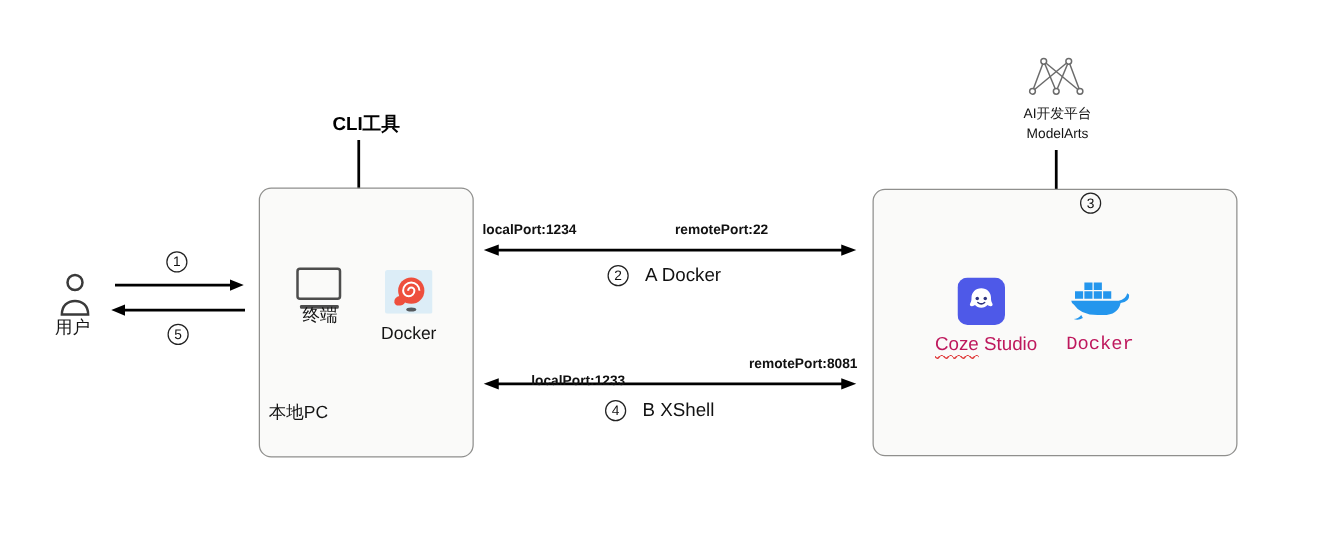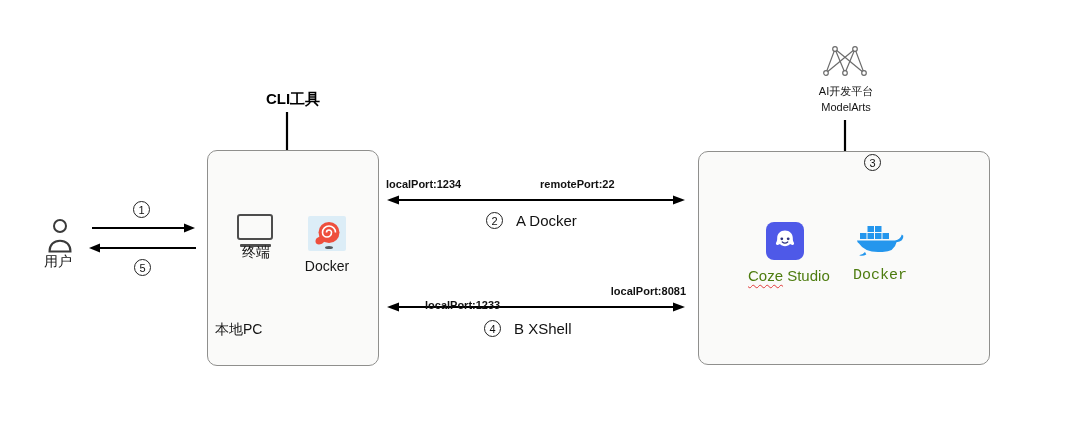--- a/index.html
+++ b/index.html
@@ -10,21 +10,21 @@
   .abs{position:absolute;}
   .box{
     border:1.3px solid var(--color-box_border,#8f8f8d);
     background:var(--color-box_fill,#fafaf9);
     border-radius:10px;
   }
   .lbl{white-space:nowrap;}
   .cn14{font-size:14px;color:#141414;}
   .port{font-size:11px;color:#111;font-weight:bold;}
   .bold15{font-size:15px;font-weight:bold;color:#000;}
-  .applbl{font-size:15px;color:#4d7c0f;}
+  .applbl{font-size:15px;color:#be185d;}
   .center{text-align:center;}
   .circnum{
     display:inline-flex;align-items:center;justify-content:center;
     width:17px;height:17px;border:1.2px solid #222;border-radius:50%;
     font-size:11px;color:#111;background:transparent;box-sizing:border-box;
   }
   .tunnel-name{display:flex;align-items:center;gap:13px;font-size:15px;color:#111;}
   #arrow-layer{position:absolute;left:0;top:0;pointer-events:none;}
   .aline{stroke:#000;stroke-width:2.2;}
   .ahead{fill:#000;}
@@ -117,21 +117,21 @@
   <div class="abs lbl cn14" style="left:215px;top:321px;">本地PC</div>
 
   <div class="abs lbl port" style="left:386px;top:178px;">localPort:1234</div>
   <div class="abs lbl port" style="left:540px;top:178px;width:146px;text-align:left;">remotePort:22</div>
   <div class="abs tunnel-name" style="left:486px;top:212px;">
     <span class="circnum">2</span>
     <span class="lbl">A Docker</span>
   </div>
 
   <div class="abs lbl port" style="left:386px;top:299px;margin-left:39px;">localPort:1233</div>
-  <div class="abs lbl port" style="left:540px;top:285px;width:146px;text-align:right;">localPort:8081</div>
+  <div class="abs lbl port" style="left:540px;top:285px;width:146px;text-align:right;">remotePort:8081</div>
   <div class="abs tunnel-name" style="left:484px;top:320px;">
     <span class="circnum">4</span>
     <span class="lbl">B XShell</span>
   </div>
 
   <div class="abs box" style="left:698px;top:151px;width:290px;height:212px;"></div>
 
   <span class="abs circnum" style="left:864px;top:154px;">3</span>
 
   <svg class="abs" style="left:822px;top:44px;" width="46" height="34" viewBox="0 0 46 34">

